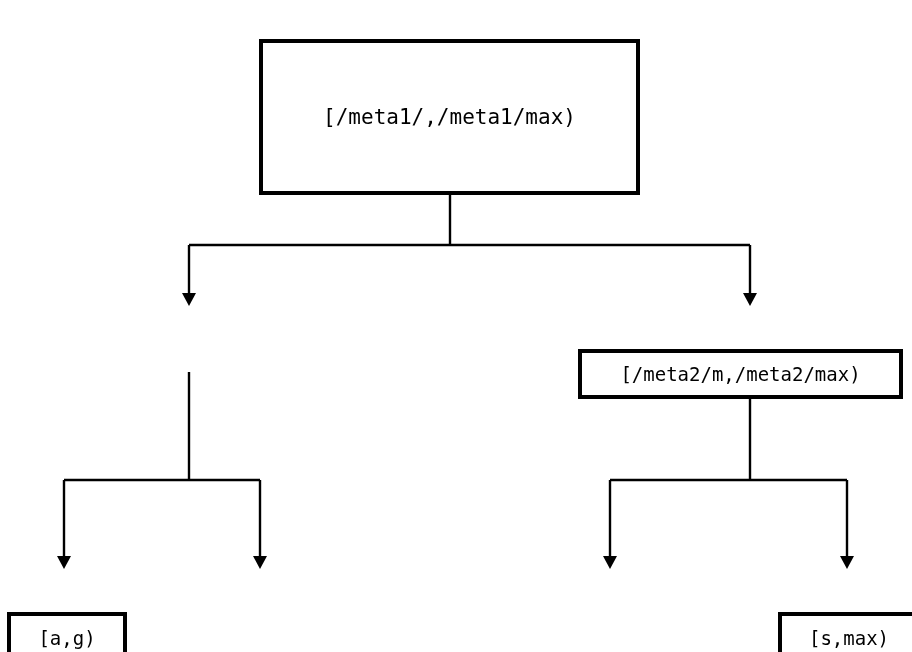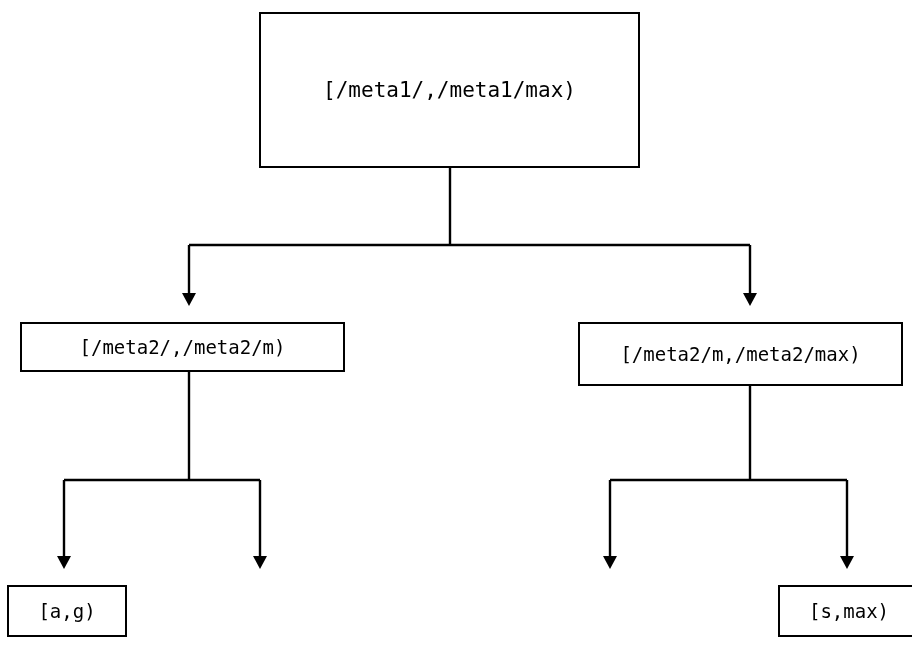--- a/index.html
+++ b/index.html
@@ -13,47 +13,48 @@
     width: 912px;
     height: 652px;
     background: #ffffff;
     overflow: hidden;
     font-family: "DejaVu Sans Mono", "Liberation Mono", monospace;
   }
   .node {
     position: absolute;
     box-sizing: border-box;
     background: #ffffff;
-    border: 2px solid #000000;
+    border: 4px solid #000000;
     display: flex;
     align-items: center;
     justify-content: center;
     color: #000000;
     white-space: pre;
     letter-spacing: 0px;
+    margin-top: 27px;
   }
   .node-root {
     left: 259px;
     top: 12px;
     width: 381px;
     height: 156px;
     font-size: 21px;
   }
   .node-mid-left {
     left: 20px;
     top: 322px;
     width: 325px;
     height: 50px;
     font-size: 19px;
   }
   .node-mid-right {
     left: 578px;
     top: 322px;
     width: 325px;
-    height: 64px;
+    height: 50px;
     font-size: 19px;
   }
   .node-leaf {
     top: 585px;
     height: 52px;
     font-size: 19px;
   }
   .leaf-ag   { left: 7px;   width: 120px; }
   .leaf-gm   { left: 203px; width: 100px; }
   .leaf-ms   { left: 553px; width: 100px; }
@@ -106,21 +107,20 @@
     <path class="edge-line" d="M 750 372 L 750 480"></path>
     <path class="edge-line" d="M 610 480 L 847 480"></path>
     <path class="edge-line" d="M 610 480 L 610 557"></path>
     <polygon class="arrow-head" points="603,556 617,556 610,569"></polygon>
     <path class="edge-line" d="M 847 480 L 847 557"></path>
     <polygon class="arrow-head" points="840,556 854,556 847,569"></polygon>
   </svg>
 
   <div class="node node-root">[/meta1/,/meta1/max)</div>
 
-  <div class="node node-mid-left">[/meta2/,/meta2/m)</div>
 
   <div class="node node-mid-right">[/meta2/m,/meta2/max)</div>
 
   <div class="node node-leaf leaf-ag">[a,g)</div>
 
 
 
   <div class="node node-leaf leaf-smax">[s,max)</div>
 
 </div>

